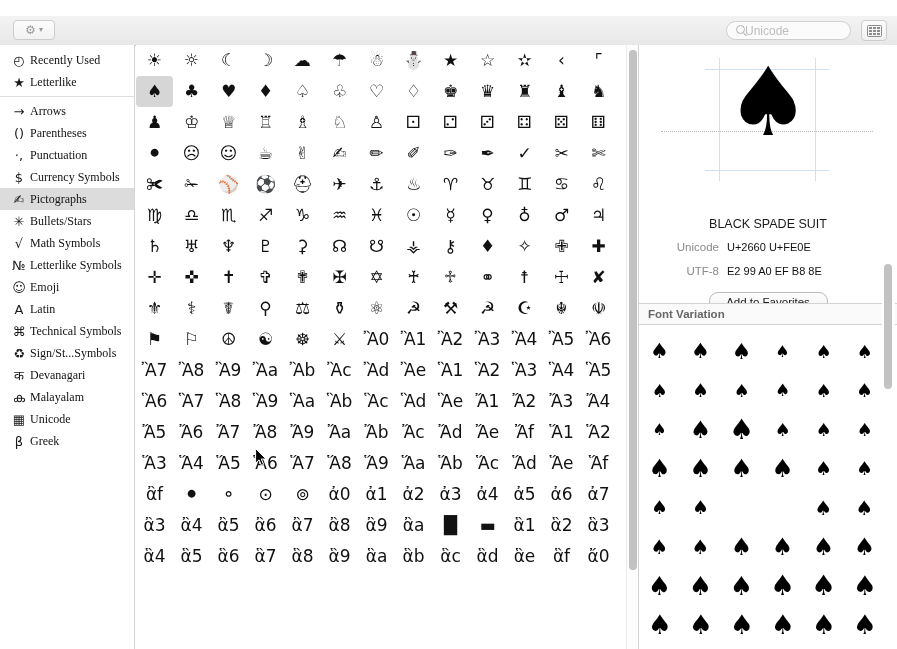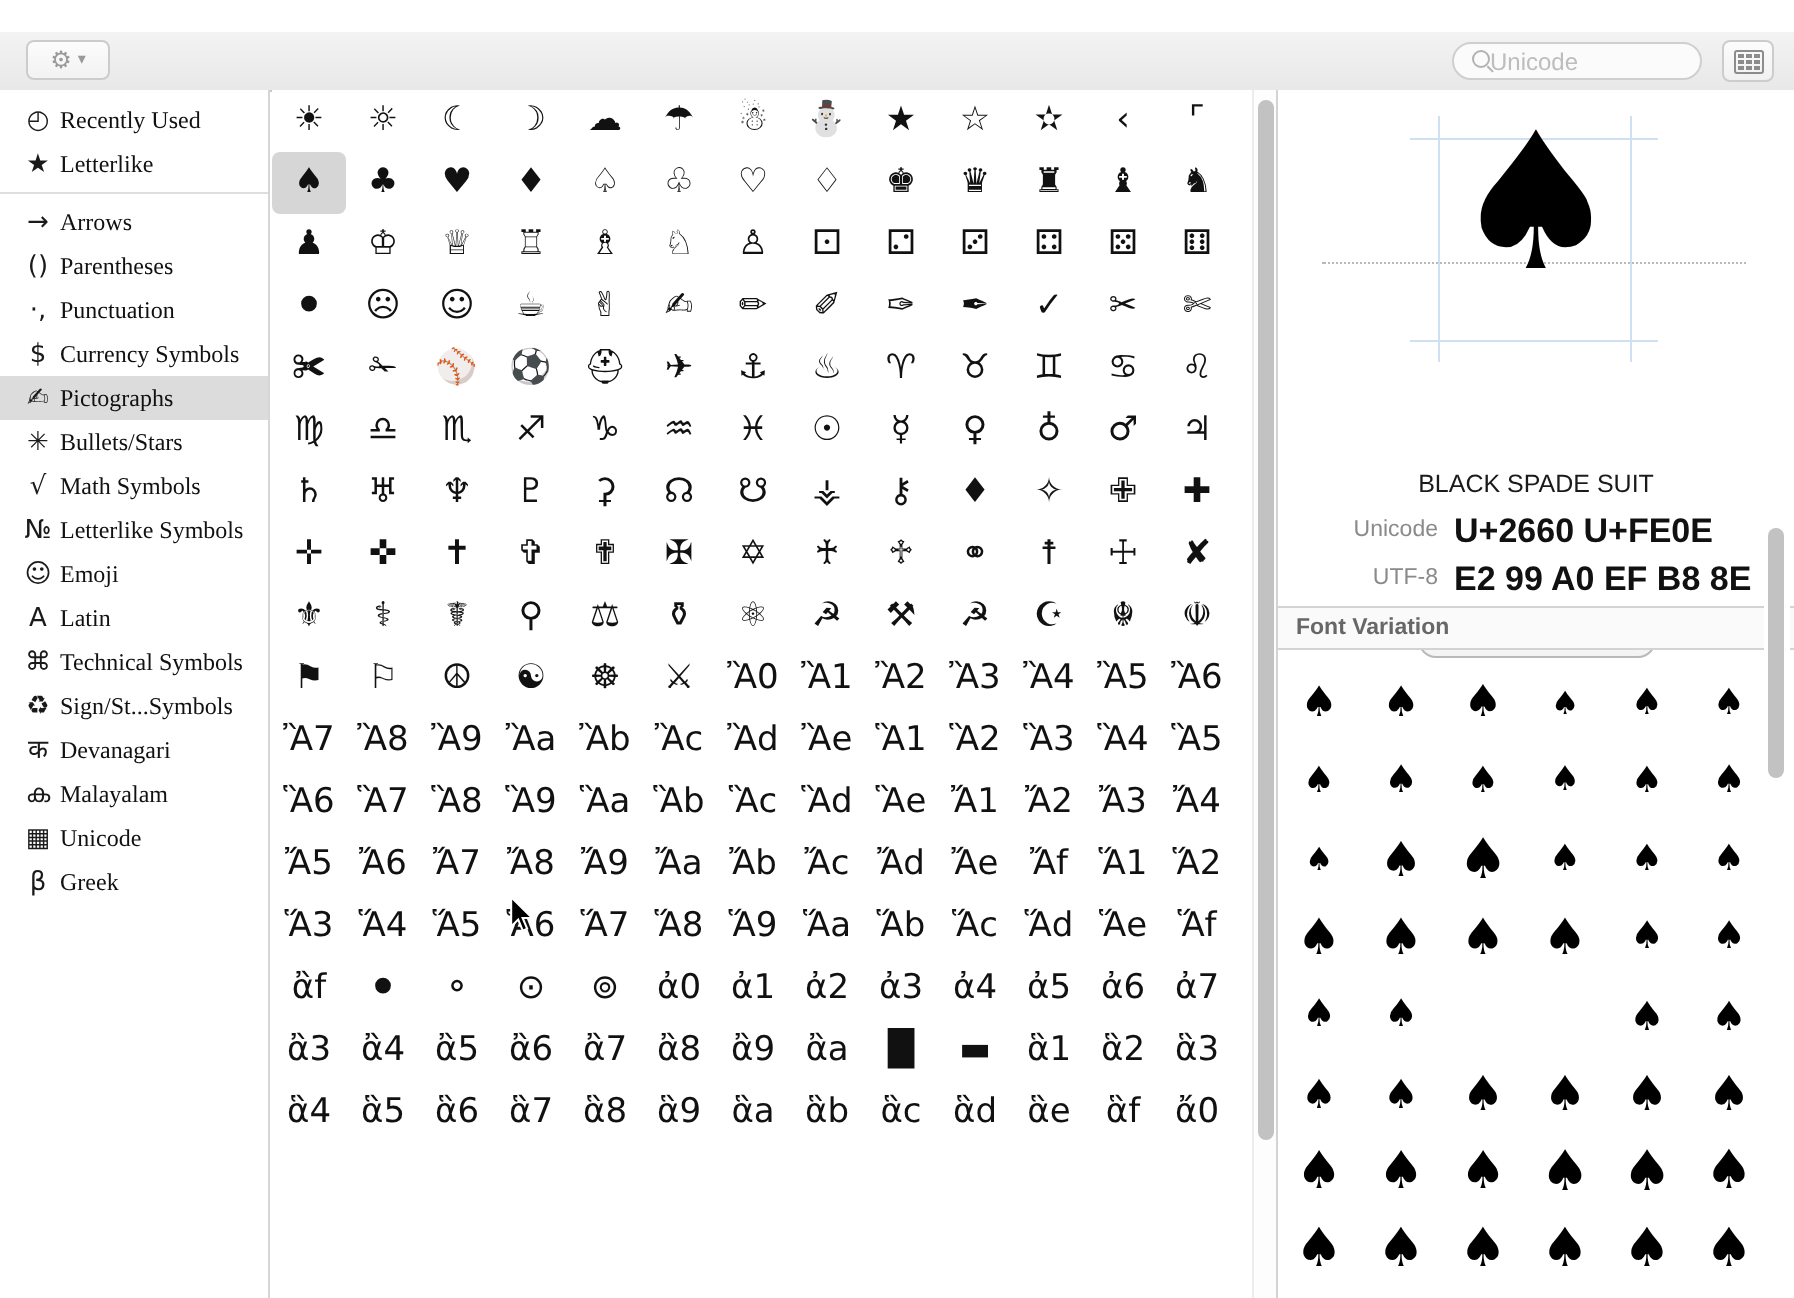--- a/index.html
+++ b/index.html
@@ -204,33 +204,33 @@
     width: 258px;
     text-align: center;
     font-family: "DejaVu Sans", sans-serif;
     font-size: 95px;
     line-height: 95px;
     color: #000000;
   }
   .charname {
     text-align: center;
     font-size: 12.5px; color: #1a1a1a;
-    margin-top: 40px;
+    margin-top: 22px;
   }
   .metarow {
     display: flex;
     margin-top: 9px;
     font-size: 11.5px;
     line-height: 15px;
   }
   .metarow .k {
     width: 80px; text-align: right;
     color: #8a8a8a; padding-right: 8px;
   }
-  .metarow .v { color: #111111; font-size: 17px; font-weight: bold; }
+  .metarow .v { color: #111111; font-size: 11px; }
   .fav-btn {
     margin: 13px auto 0 auto;
     width: 119px; height: 19px;
     border: 1px solid #b9b9b9; border-radius: 9px;
     background: linear-gradient(to bottom, #fdfdfd, #f3f3f3);
     display: flex; align-items: center; justify-content: center;
     font-size: 11.5px; color: #1a1a1a;
     box-sizing: border-box;
   }
   .fv-header {

